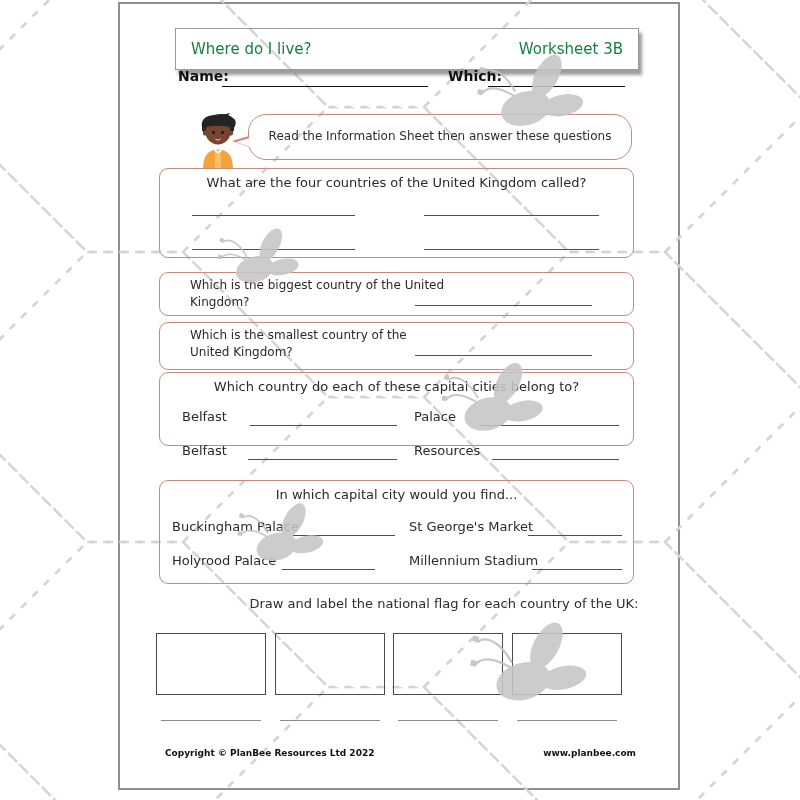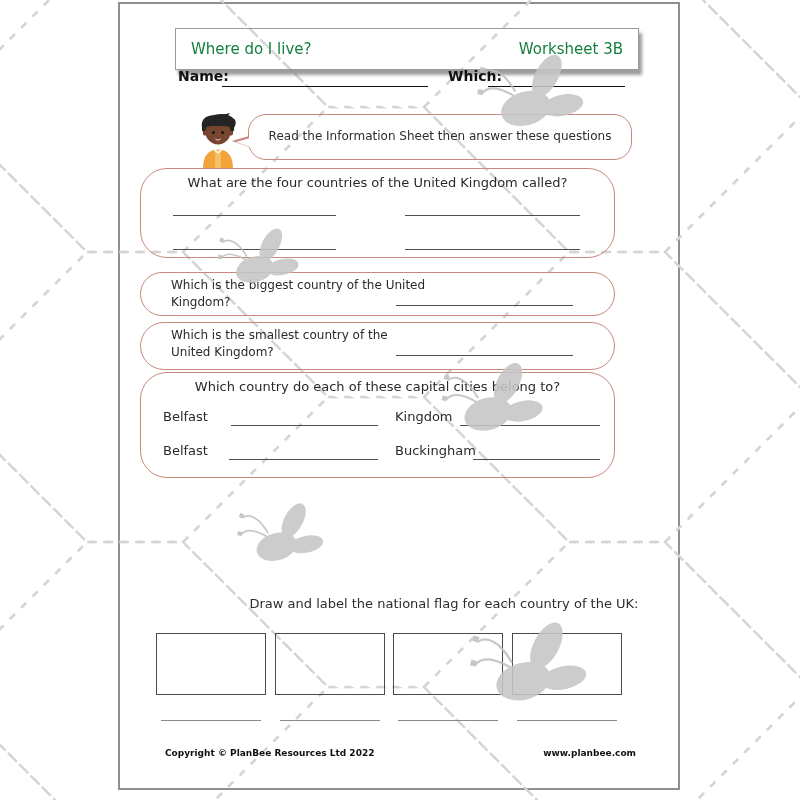--- a/index.html
+++ b/index.html
@@ -41,22 +41,22 @@
   }
   .bubble:before{content:"";position:absolute;left:-17px;top:21px;
     border-style:solid;border-width:5px 17px 6px 0;
     border-color:transparent #c9897d transparent transparent;}
   .bubble:after{content:"";position:absolute;left:-13px;top:23px;
     border-style:solid;border-width:4px 14px 5px 0;
     border-color:transparent #ffffff transparent transparent;}
 
   
   .q-box{
-    position:absolute;left:20px;width:475px;border:1.5px solid #c9897d;
-    border-radius:27px;box-sizing:border-box;background:transparent;
+    position:absolute;left:39px;width:475px;border:1.5px solid #c9897d;
+    border-radius:9px;box-sizing:border-box;background:transparent;
   }
   .q-title{position:absolute;left:0;right:0;text-align:center;font-size:13px;color:#2a2a2a;}
   .q-text{position:absolute;font-size:12px;line-height:1.45;color:#2a2a2a;}
   .answer-line{position:absolute;border-bottom:1.3px solid #4f4f4f;height:14px;}
   .inline-label{position:absolute;font-size:13px;color:#2a2a2a;}
 
   
   .flags-title{position:absolute;left:0;top:592px;width:648px;text-align:center;font-size:13px;}
   .flag-grid{position:absolute;left:36px;top:629px;width:466px;display:flex;gap:8.5px;}
   .flag-box{flex:1;height:62px;border:1.6px solid #4a4a4a;box-sizing:border-box;background:transparent;}
@@ -134,32 +134,43 @@
   <div class="q-box" style="top:268px;height:44px">
     <div class="q-text" style="left:30px;top:4px;width:258px">Which is the biggest country of the United Kingdom?</div>
     <span class="answer-line" style="left:255px;top:18px;width:177px"></span>
   </div>
 
   <div class="q-box" style="top:318px;height:48px">
     <div class="q-text" style="left:30px;top:4px;width:258px">Which is the smallest country of the United Kingdom?</div>
     <span class="answer-line" style="left:255px;top:18px;width:177px"></span>
   </div>
 
-  <div class="q-box" style="top:368px;height:106px">
+  <div class="q-box" style="top:368px;height:74px">
     <div class="q-title" style="top:6px">Which country do each of these capital cities belong to?</div>
     <span class="inline-label" style="left:22px;top:36px">Belfast</span>
     <span class="answer-line" style="left:90px;top:38px;width:147px"></span>
-    <span class="inline-label" style="left:254px;top:36px">Kingdom</span>
+    <span class="inline-label" style="left:254px;top:36px">Palace</span>
     <span class="answer-line" style="left:319px;top:38px;width:140px"></span>
     <span class="inline-label" style="left:22px;top:70px">Belfast</span>
     <span class="answer-line" style="left:88px;top:72px;width:149px"></span>
-    <span class="inline-label" style="left:254px;top:70px">Buckingham</span>
+    <span class="inline-label" style="left:254px;top:70px">Resources</span>
     <span class="answer-line" style="left:332px;top:72px;width:127px"></span>
   </div>
 
+  <div class="q-box" style="top:476px;height:104px">
+    <div class="q-title" style="top:6px">In which capital city would you find...</div>
+    <span class="inline-label" style="left:12px;top:38px">Buckingham Palace</span>
+    <span class="answer-line" style="left:133px;top:40px;width:102px"></span>
+    <span class="inline-label" style="left:249px;top:38px">St George's Market</span>
+    <span class="answer-line" style="left:368px;top:40px;width:94px"></span>
+    <span class="inline-label" style="left:12px;top:72px">Holyrood Palace</span>
+    <span class="answer-line" style="left:122px;top:74px;width:93px"></span>
+    <span class="inline-label" style="left:249px;top:72px">Millennium Stadium</span>
+    <span class="answer-line" style="left:372px;top:74px;width:90px"></span>
+  </div>
 
   <div class="flags-title">Draw and label the national flag for each country of the UK:</div>
   <div class="flag-grid">
     <div class="flag-box"></div>
     <div class="flag-box"></div>
     <div class="flag-box"></div>
     <div class="flag-box"></div>
   </div>
   <div class="flag-lines">
     <div class="flag-line-cell">

